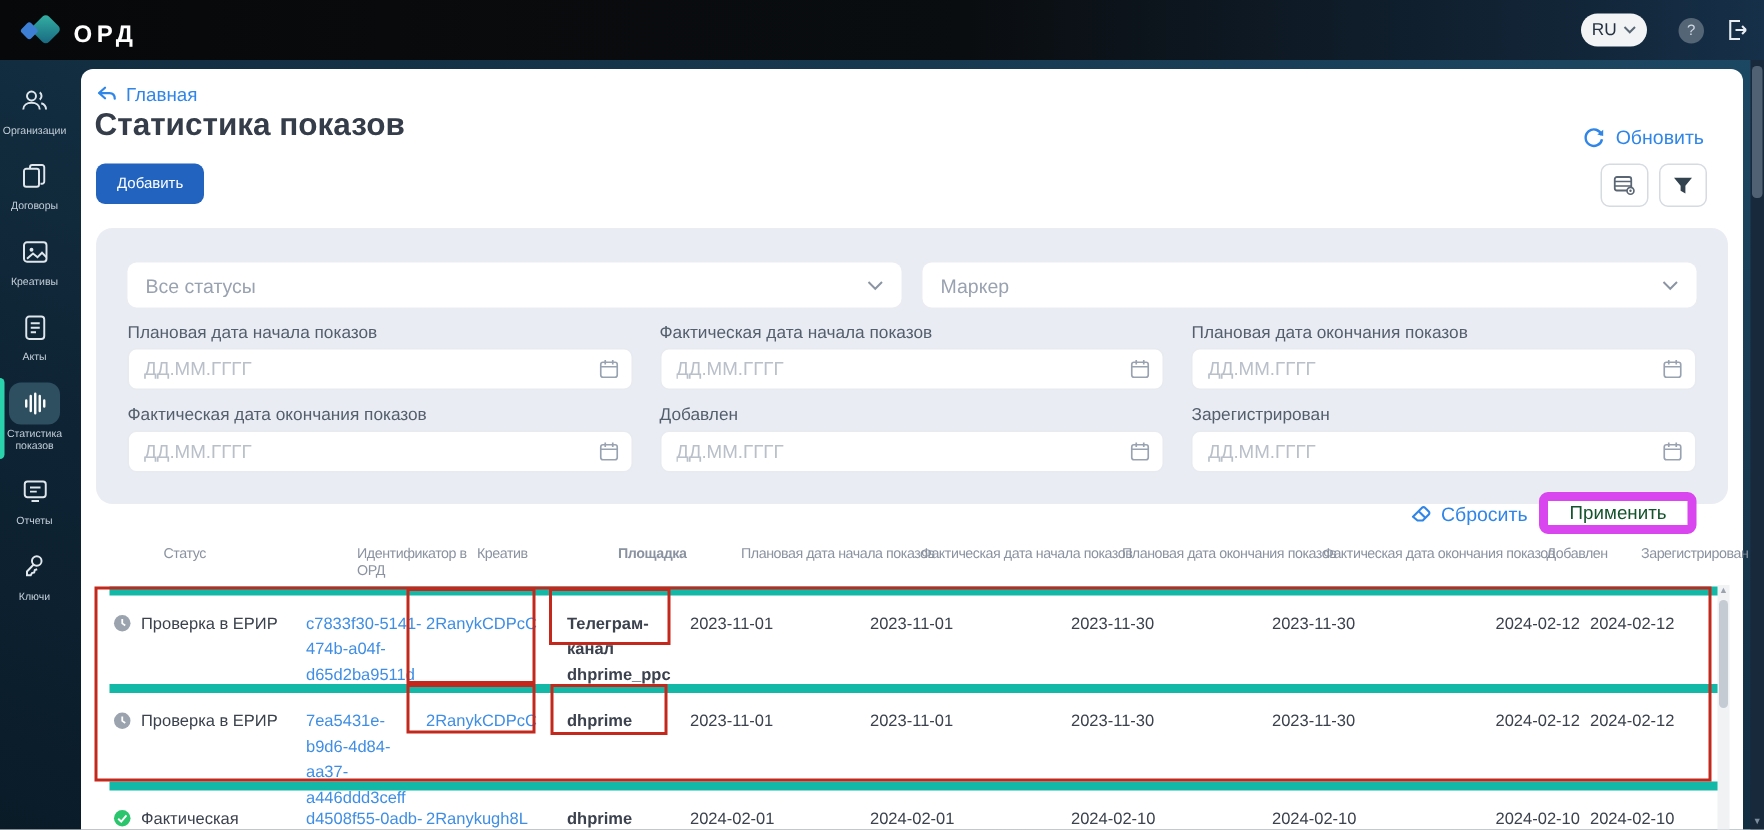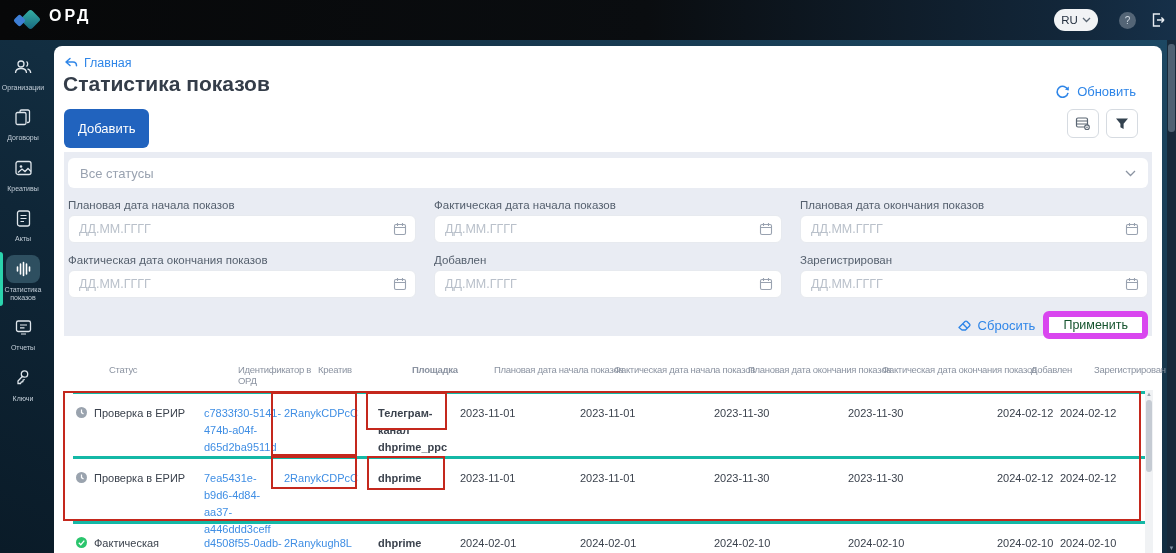--- a/index.html
+++ b/index.html
@@ -4,21 +4,21 @@
 <style>
   * { margin:0; padding:0; box-sizing:border-box; }
   html,body { width:1176px; height:553px; overflow:hidden;
     font-family:"Liberation Sans","DejaVu Sans",sans-serif; }
   body { position:relative; background:linear-gradient(205deg,#1d4a66 0%,#153449 38%,#0f2637 68%,#0a1b28 100%); }
 
   
   .topbar { position:absolute; left:0; top:0; width:1176px; height:40px;
     background:linear-gradient(90deg,#070809 0%,#0a0d10 55%,#122639 90%,#163049 100%);
     display:flex; align-items:center; z-index:30; }
-  .brand { display:flex; align-items:flex-start; gap:9px; margin-left:14px; }
+  .brand { display:flex; align-items:flex-end; gap:9px; margin-left:14px; }
   .logo { position:relative; width:26px; height:26px; }
   .logo .d1 { position:absolute; left:9px; top:5px; width:15px; height:15px; border-radius:3px;
     transform:rotate(45deg); background:linear-gradient(135deg,#35b3a5,#17657f); }
   .logo .d2 { position:absolute; left:1px; top:9px; width:9px; height:9px; border-radius:2px;
     transform:rotate(45deg); background:#3e7fd6; }
   .brand-name { color:#fff; font-size:16px; font-weight:bold; letter-spacing:3px; }
   .lang-pill { position:absolute; right:78px; top:9px; width:44px; height:22px; background:#f1f3f5;
     border-radius:11px; display:flex; align-items:center; justify-content:center; gap:4px;
     font-size:11.5px; color:#263241; cursor:pointer; }
   .help-circle { position:absolute; right:40px; top:12px; width:17px; height:17px; border-radius:50%;
@@ -39,30 +39,30 @@
 
   
   .card { position:absolute; left:54px; top:46px; width:1108px; height:560px; background:#fff;
     border-radius:8px; z-index:10; }
 
   .breadcrumb { position:absolute; left:10px; top:10px; display:flex; align-items:center; gap:6px;
     color:#2f86e8; font-size:12.5px; cursor:pointer; }
   .page-title { position:absolute; left:9px; top:26px; font-size:21px; font-weight:bold; color:#343d49; }
   .refresh-link { position:absolute; right:26px; top:38px; display:flex; align-items:center; gap:7px;
     color:#2f86e8; font-size:13px; cursor:pointer; }
-  .add-btn { position:absolute; left:10px; top:63px; height:39px; padding:0 14px; background:#2163be;
-    color:#fff; border:none; border-radius:6px; font-size:13px; cursor:pointer;
+  .add-btn { position:absolute; left:10px; top:63px; height:27px; padding:0 14px; background:#2163be;
+    color:#fff; border:none; border-radius:6px; font-size:10px; cursor:pointer;
     font-family:inherit; }
   .tool-btns { position:absolute; right:24px; top:63px; display:flex; gap:7px; }
   .tool-btn { width:32px; height:29px; background:#fff; border:1px solid #d6dbe1; border-radius:6px;
     display:flex; align-items:center; justify-content:center; cursor:pointer; }
 
   
   .filter-panel { position:absolute; left:10px; top:106px; width:1088px; height:184px;
-    background:#e9ecf3; border-radius:0; padding:4px; }
+    background:#e9ecf3; border-radius:11px; padding:21px; }
   .selects-row { display:flex; gap:14px; margin-top:2px; }
   .fake-select { flex:1; height:30px; background:#fff; border-radius:6px; display:flex;
     align-items:center; justify-content:space-between; padding:0 12px; cursor:pointer; }
   .fake-select span { font-size:13px; color:#99a2b0; }
   .dates-row { display:flex; gap:18px; margin-top:11px; }
   .date-field { flex:1; }
   .date-field label { display:block; font-size:11.5px; color:#545f6d; margin-bottom:4px; }
   .date-input-wrap { position:relative; }
   .date-input-wrap input { width:100%; height:28px; background:#fff; border:1px solid #e7eaef;
     border-radius:6px; padding:0 30px 0 10px; font-size:12.5px; color:#3c4450; font-family:inherit; }
@@ -72,21 +72,21 @@
   .reset-link { display:flex; align-items:center; gap:6px; color:#2f86e8; font-size:13px; cursor:pointer; }
   .apply-btn { height:28px; padding:0 14px; background:#fff; border:6px solid #d946ef; border-radius:6px;
     font-size:12.5px; color:#14532d; cursor:pointer; font-family:inherit; }
 
   
   .table { position:absolute; left:19px; top:304px; width:1073px; }
   .thead { position:relative; height:41px;margin-left:34px; }
   .hcell { position:absolute; top:14px; font-size:9.5px; letter-spacing:-0.3px; color:#8b93a1;
     white-space:nowrap; }
   .sort-arrow { color:#3c4452; font-size:10px; margin-left:3px; }
-  .trow { position:relative; height:65px; border-top:3px solid #14b8a6; }
+  .trow { position:relative; height:65px; border-top:6px solid #14b8a6; }
   .cell { position:absolute; top:11px; font-size:11px; color:#3b424d; line-height:1.55; }
   .c0{left:2px;width:126px;} .c1{left:131px;width:78px;} .c2{left:211px;width:90px;}
   .c3{left:305px;width:80px;font-weight:bold;} .c4{left:387px;width:118px;} .c5{left:507px;width:132px;}
   .c6{left:641px;width:132px;} .c7{left:775px;width:147px;} .c8{left:924px;width:61px;}
   .c9{left:987px;width:86px;}
   .status-wrap { display:flex; align-items:flex-start; gap:6px; }
   .status-wrap svg { flex:0 0 auto; margin-top:1px; }
   a.blue-link { color:#3f8ee4; text-decoration:none; cursor:pointer; word-break:break-word;
     display:inline-block; }
 
@@ -237,20 +237,26 @@
       <svg width="14" height="13" viewBox="0 0 14 13">
         <path d="M1 1.5 h12 L8.6 6.8 V12 L5.4 10.2 V6.8 Z" fill="#33424f"></path>
         </svg>
     </div>
   </div>
 
   <div class="filter-panel">
     <div class="selects-row">
       <div class="fake-select">
         <span>Все статусы</span>
+        <svg width="11" height="7" viewBox="0 0 11 7">
+          <polyline points="1,1 5.5,5.5 10,1" fill="none" stroke="#8b94a2" stroke-width="1.3"></polyline>
+          </svg>
+      </div>
+      <div class="fake-select">
+        <span>Маркер</span>
         <svg width="11" height="7" viewBox="0 0 11 7">
           <polyline points="1,1 5.5,5.5 10,1" fill="none" stroke="#8b94a2" stroke-width="1.3"></polyline>
           </svg>
       </div>
     </div>
 
     <div class="dates-row">
       <div class="date-field">
         <label>Плановая дата начала показов</label>
         <div class="date-input-wrap">

